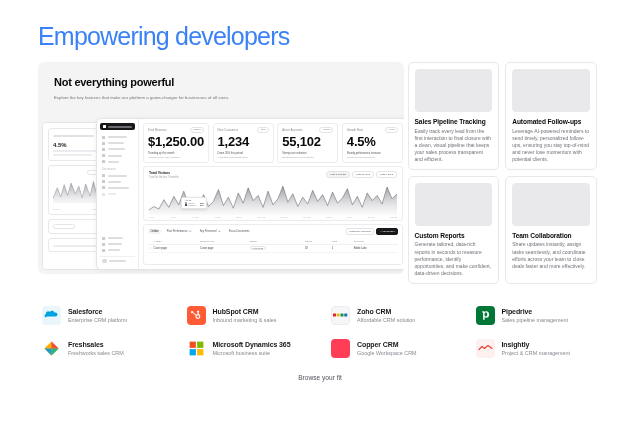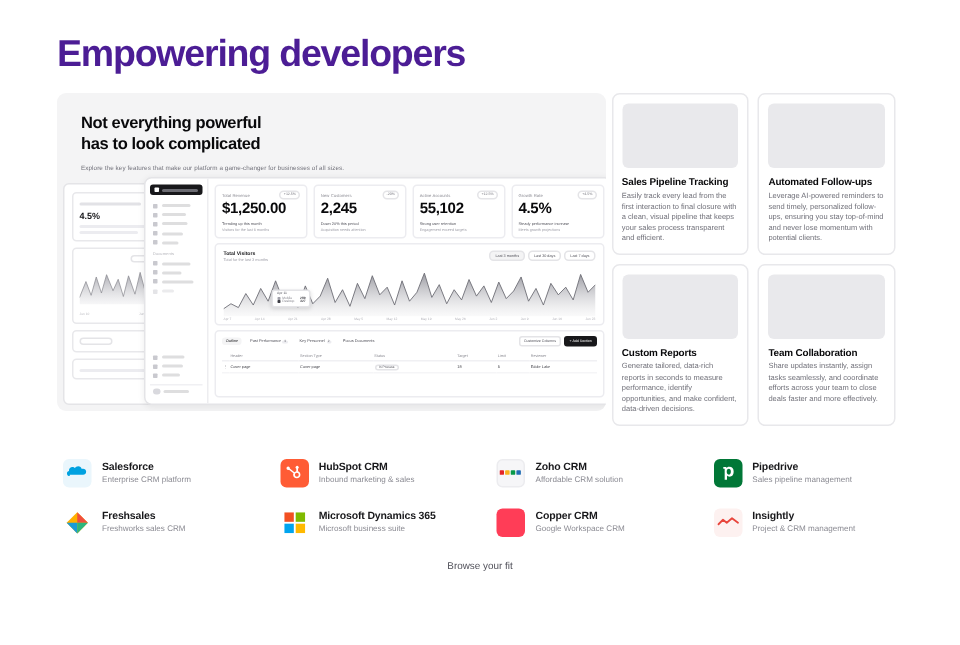--- a/index.html
+++ b/index.html
@@ -9,23 +9,23 @@
     background: #ffffff;
     color: #0a0a0a;
     overflow: hidden;
   }
 
   
   .hero { padding: 22px 0 0 38px; }
   .hero h1 {
     font-size: 25px;
     line-height: 1.12;
-    font-weight: 700;
+    font-weight: 400;
     letter-spacing: -0.8px;
-    color: #4c1d95;
+    color: #3b82f6;
   }
 
   
   .grid {
     display: flex;
     gap: 4px;
     padding: 12px 43px 0 38px;
   }
 
   
@@ -136,21 +136,21 @@
     padding: 3px 4px;
     background: #fff;
   }
   .kpi-top { display: flex; justify-content: space-between; align-items: center; }
   .kpi-label { font-size: 2.8px; color: #8a8a92; letter-spacing: 0.05px; }
   .kpi-badge {
     font-size: 2.4px; color: #71717a;
     border: 0.4px solid #e4e4e7; border-radius: 4px;
     padding: 0.3px 2px;
   }
-  .kpi-value { font-size: 10px; font-weight: 700; color: #09090b; margin-top: 1.5px; letter-spacing: -0.2px; }
+  .kpi-value { font-size: 13px; font-weight: 700; color: #09090b; margin-top: 1.5px; letter-spacing: -0.2px; }
   .kpi-foot { font-size: 2.6px; color: #52525b; margin-top: 2.5px; }
   .kpi-sub  { font-size: 2.5px; color: #a1a1aa; margin-top: 1px; }
 
   .chart-card {
     border: 0.5px solid #ececf0;
     border-radius: 3px;
     padding: 4px 5px 2px;
     position: relative;
     flex: 0 0 auto;
   }
@@ -277,21 +277,20 @@
   <h1>
     <span>Empowering developers</span><br>
   </h1>
 </div>
 
 <div class="grid">
 
   <div class="showcase">
     <div class="showcase-title">
       <span>Not everything powerful</span><br>
-      <span>has to look complicated</span>
     </div>
     <div class="showcase-sub">Explore the key features that make our platform a game-changer for businesses of all sizes.</div>
 
     <div class="mock-wrap">
 
       <div class="mock-back">
         <div class="mock-back-card">
           <div style="display:flex;justify-content:space-between;align-items:center;">
             <div class="mb-lbl"></div>
             <div class="kpi-badge">+4.5%</div>
@@ -405,21 +404,21 @@
               </div>
               <div class="kpi-value">$1,250.00</div>
               <div class="kpi-foot">Trending up this month</div>
               <div class="kpi-sub">Visitors for the last 6 months</div>
             </div>
             <div class="kpi">
               <div class="kpi-top">
                 <span class="kpi-label">New Customers</span>
                 <span class="kpi-badge">-20%</span>
               </div>
-              <div class="kpi-value">2,245</div>
+              <div class="kpi-value">1,234</div>
               <div class="kpi-foot">Down 20% this period</div>
               <div class="kpi-sub">Acquisition needs attention</div>
             </div>
             <div class="kpi">
               <div class="kpi-top">
                 <span class="kpi-label">Active Accounts</span>
                 <span class="kpi-badge">+12.5%</span>
               </div>
               <div class="kpi-value">55,102</div>
               <div class="kpi-foot">Strong user retention</div>

